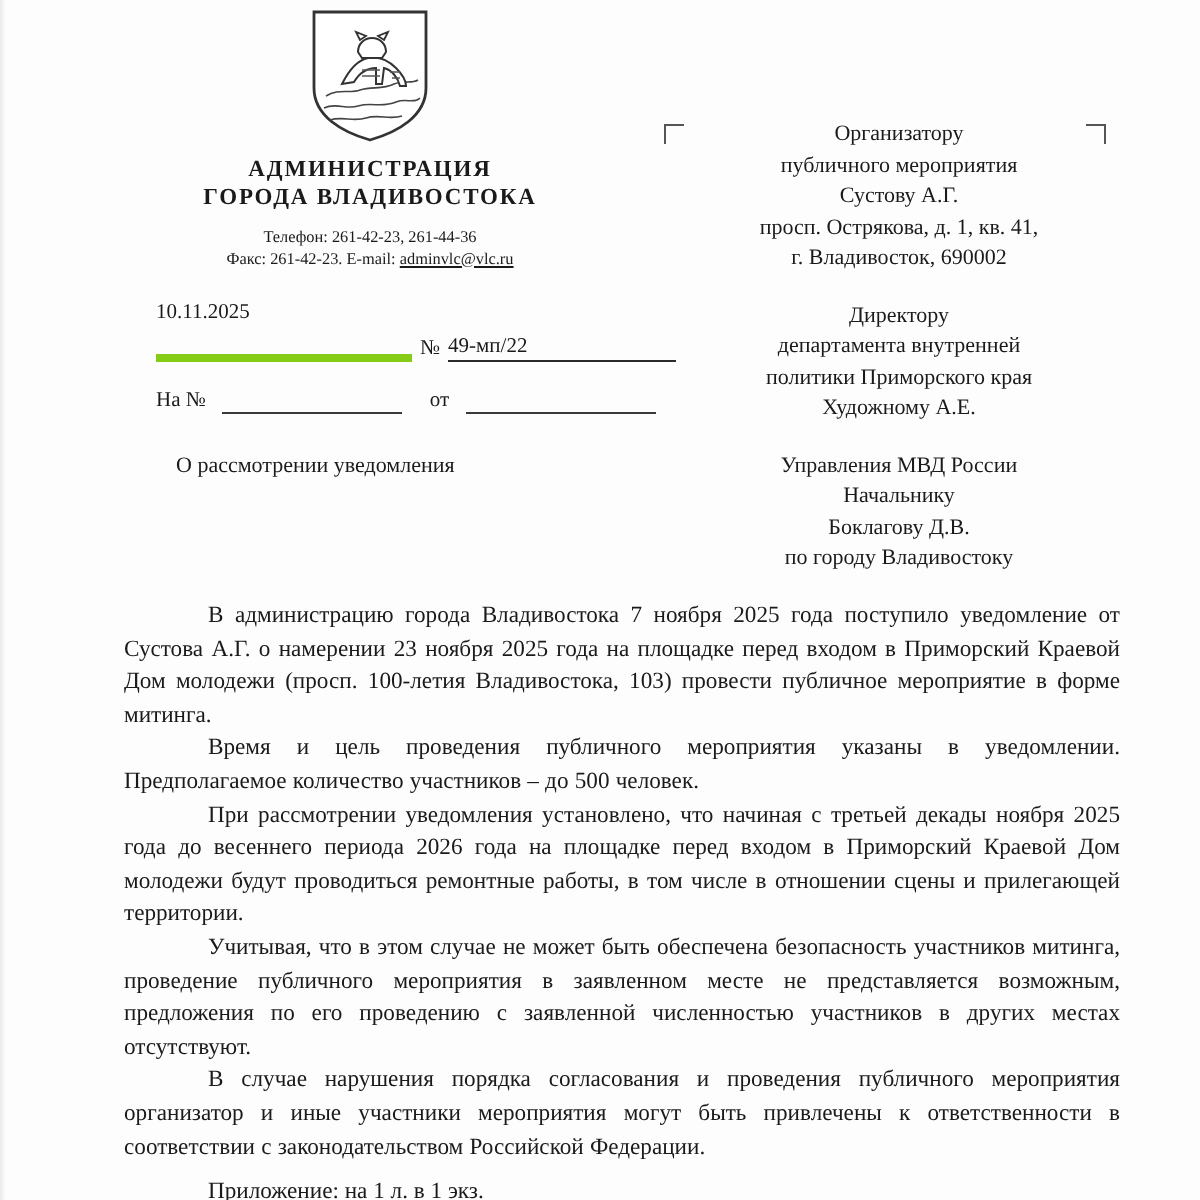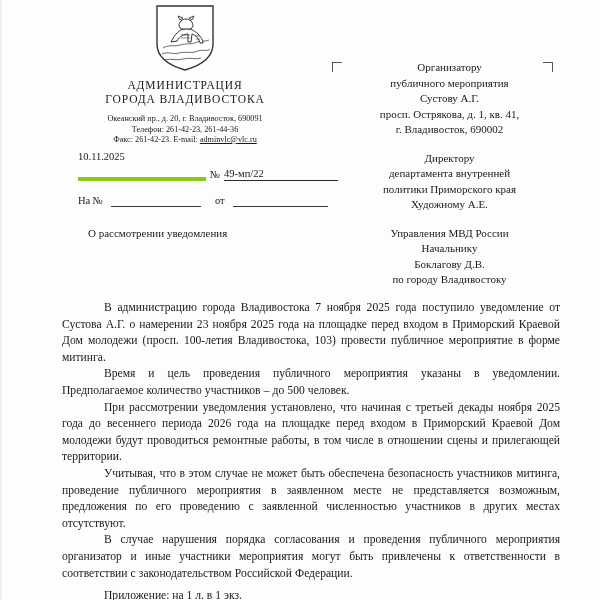--- a/index.html
+++ b/index.html
@@ -31,21 +31,21 @@
     top: 4px;
     width: 250px;
     text-align: center;
   }
   .emblem {
     display: block;
     margin: 0 auto;
   }
   .org-title {
     margin-top: 6px;
-    font-weight: normal;
+    font-weight: bold;
     font-size: 11.5px;
     letter-spacing: 0.9px;
     line-height: 14px;
   }
   .org-title div { white-space: nowrap; }
   .contacts {
     margin-top: 8px;
     font-size: 8.2px;
     line-height: 10.5px;
   }
@@ -193,21 +193,20 @@
                L47 39 C46 35 43 31 39 30 L38 38 L35 38 L35 30 C31 30 27 32 24 37 Z" fill="#ffffff" stroke="#333" stroke-width="1"></path>
       <path d="M26 22 C26 18 29 15 33 15 C37 15 40 18 40 22 L38 25 L28 25 Z" fill="#ffffff" stroke="#333" stroke-width="1"></path>
       <path d="M27 16 L25 12 L30 14 Z M39 16 L41 12 L36 14 Z" fill="#ffffff" stroke="#333" stroke-width="0.9"></path>
       <path d="M28 31 h9 M28 34 h9 M42 32 h5 M43 35 h4" stroke="#555" stroke-width="0.7"></path>
     </svg>
     <div class="org-title">
       <div>АДМИНИСТРАЦИЯ</div>
       <div>ГОРОДА ВЛАДИВОСТОКА</div>
     </div>
     <div class="contacts">
-      <div>Океанский пр., д. 20, г. Владивосток, 690091</div>
       <div>Телефон: 261-42-23, 261-44-36</div>
       <div>
         <span>Факс: 261-42-23. E-mail: </span><span class="email">adminvlc@vlc.ru</span>
       </div>
     </div>
   </div>
 
   <div class="refblock">
     <div class="ref-row-1">
       <span class="ref-date">10.11.2025</span>

